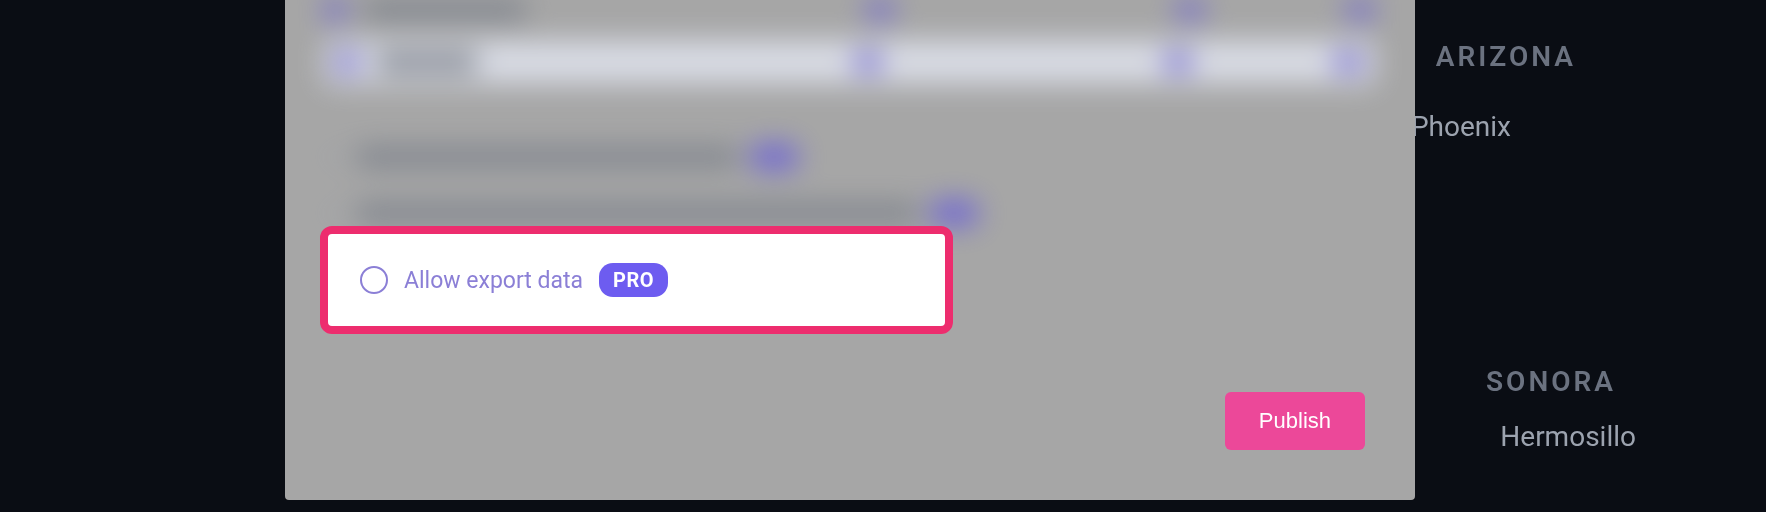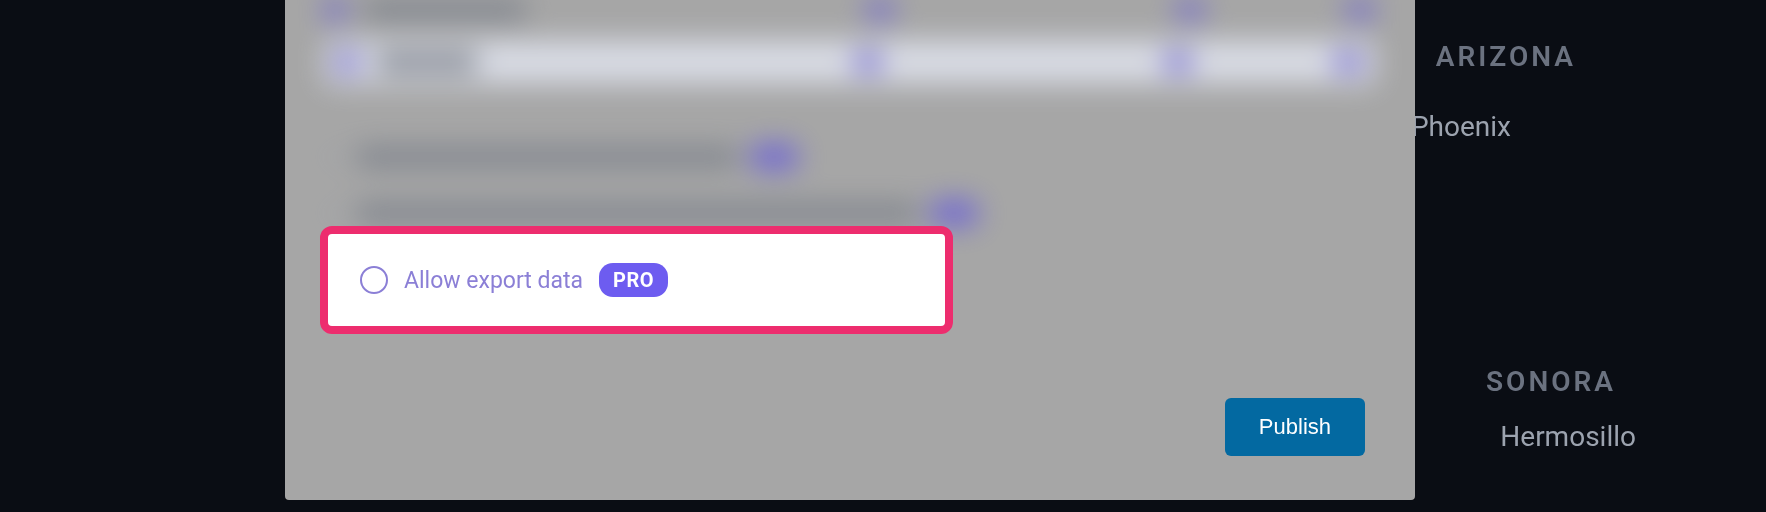--- a/index.html
+++ b/index.html
@@ -190,22 +190,22 @@
       font-size: 20px;
       font-weight: 700;
       padding: 5px 14px;
       border-radius: 14px;
       letter-spacing: 0.5px;
     }
     
     .publish-button {
       position: absolute;
       right: 50px;
-      bottom: 44px;
-      background: #0369a1;
+      bottom: 50px;
+      background: #ec4899;
       color: #ffffff;
       font-size: 22px;
       font-weight: 500;
       padding: 16px 34px;
       border: none;
       border-radius: 6px;
       cursor: pointer;
     }
     
     .modal-shadow {

